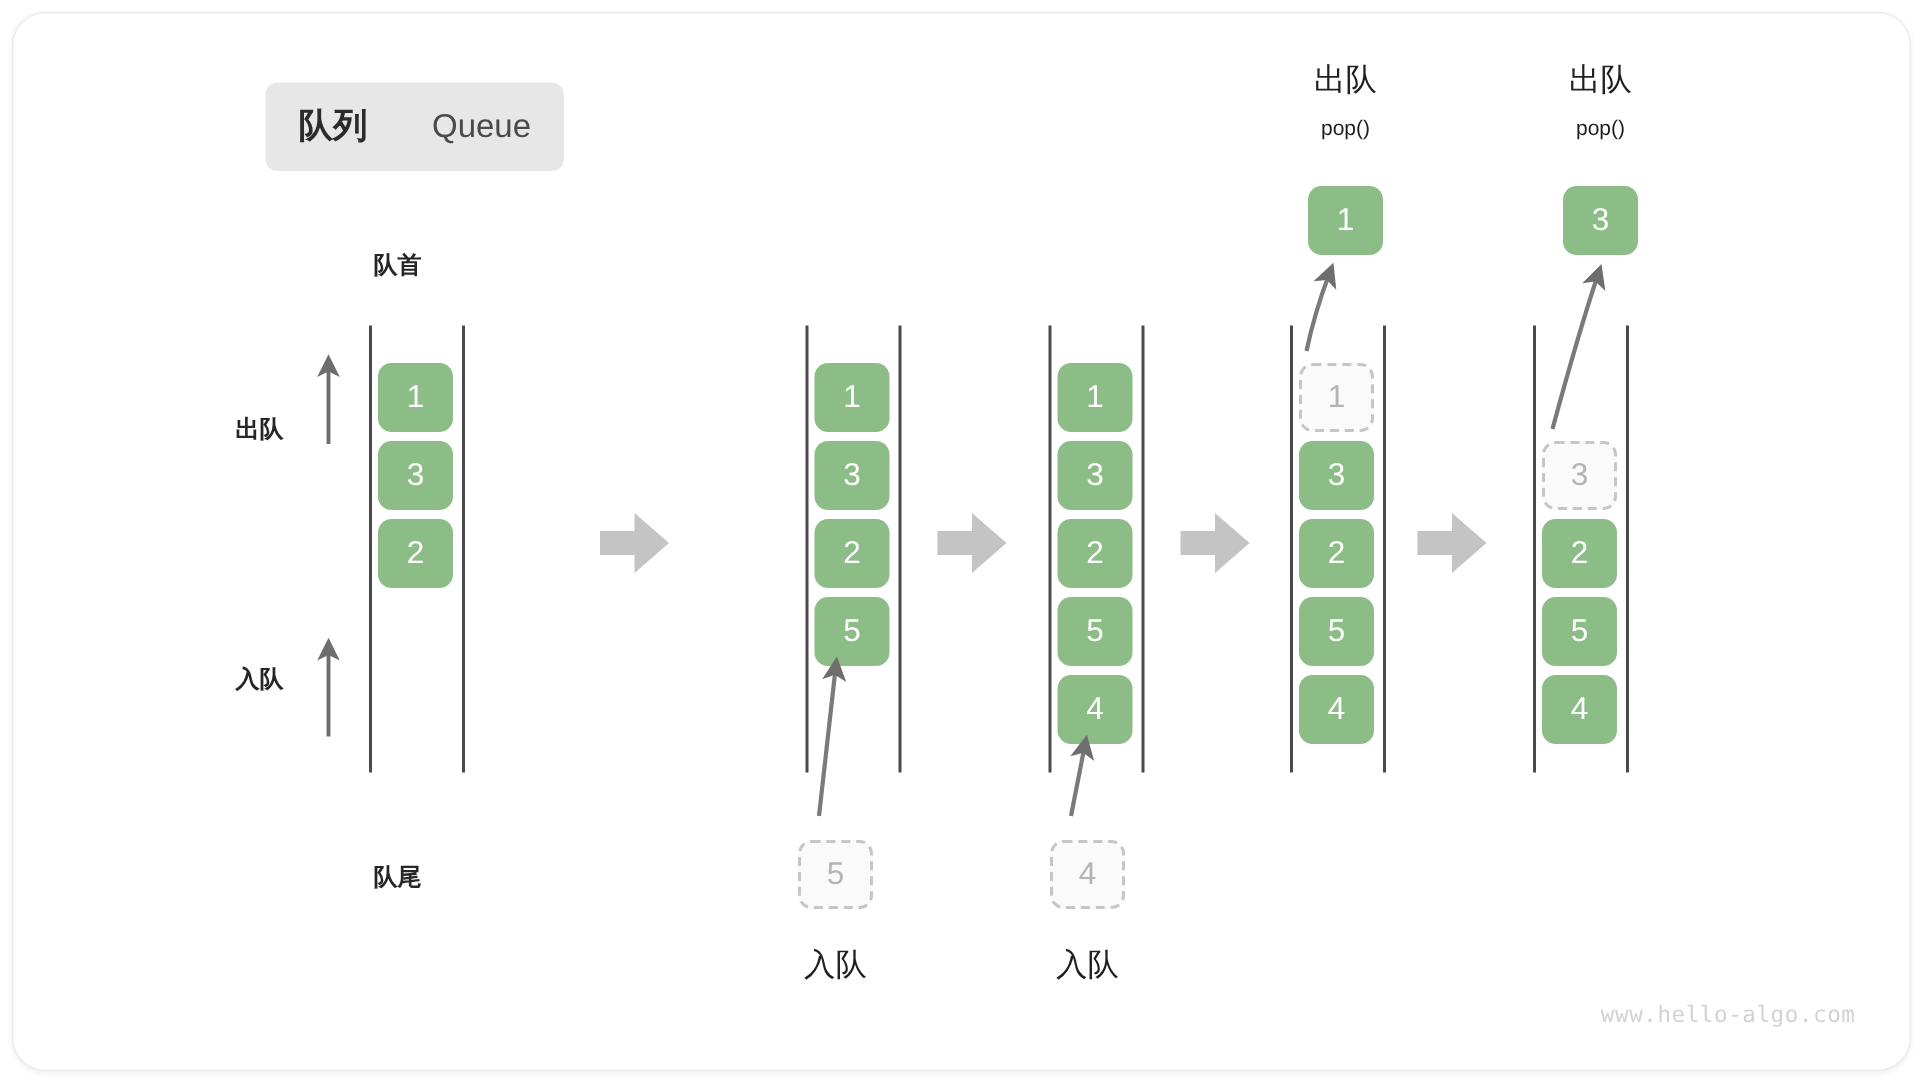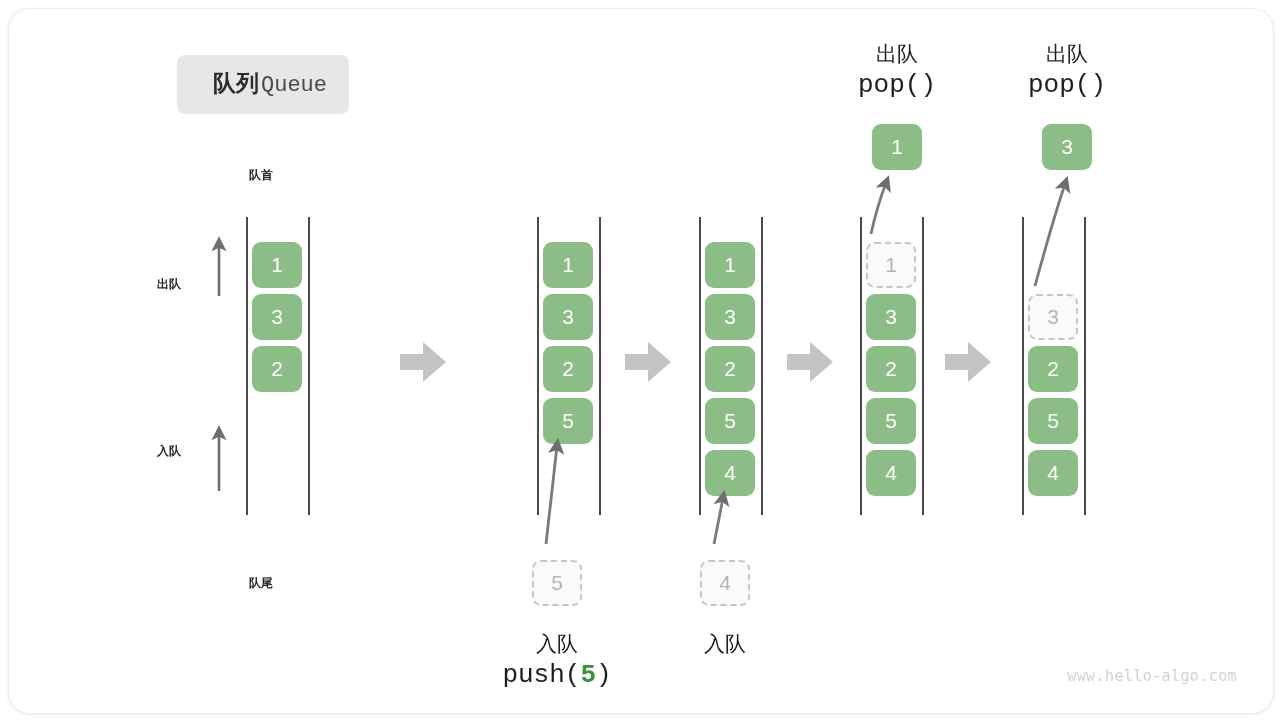--- a/index.html
+++ b/index.html
@@ -9,34 +9,34 @@
     position:absolute; left:8px; top:8px; width:1264px; height:704px;
     background:#ffffff; border:1px solid #ececec; border-radius:22px;
     box-shadow:0 1px 4px rgba(0,0,0,.07);
     overflow:hidden;
   }
 
   
   .title-badge{
     position:absolute; left:168px; top:46px;
     background:#e7e7e7; border-radius:8px;
-    padding:13px 22px 15px 36px;
-    display:flex; align-items:baseline; gap:2px;
+    padding:13px 22px 15px 22px;
+    display:flex; align-items:baseline; gap:24px;
     white-space:nowrap;
   }
   .title-cn{font-size:23px; font-weight:bold; color:#2b2b2b;}
-  .title-en{font-size:22px; color:#4a4a4a; font-family:Liberation Mono, monospace;}
+  .title-en{font-size:22px; color:#4a4a4a; font-family:Liberation Sans, sans-serif;margin-left:19px;}
 
   
   .lbl{position:absolute; color:#262626; white-space:nowrap;}
-  .lbl-bold{font-weight:bold; font-size:12px;}
+  .lbl-bold{font-weight:bold; font-size:16px;}
   .op-label{position:absolute; text-align:center; white-space:nowrap; color:#1f1f1f;}
   .op-cn{font-size:21px; line-height:30px;}
-  .op-code{font-size:26px; line-height:32px;
-           font-family:Liberation Mono, monospace;}
+  .op-code{font-size:14px; line-height:32px;
+           font-family:Liberation Sans, sans-serif;}
   .op-code .num{color:#3f9142; font-weight:bold;}
 
   
   .col{position:absolute;}
   .rail{position:absolute; width:1.6px; background:#4a4a4a;}
   .slot{position:absolute; width:50px; height:46px; border-radius:9px;
         display:flex; align-items:center; justify-content:center;
         font-size:21px;}
   .slot.filled{background:#8cbd86; color:#ffffff;}
   .slot.ghost{background:#fafafa; color:#b4b4b4; border:2px dashed #c6c6c6;
@@ -82,21 +82,20 @@
     <div class="rail" style="left:528px; top:208px; height:298px;"></div>
     <div class="rail" style="left:590px; top:208px; height:298px;"></div>
     <div class="slot filled" style="left:534px; top:233px;">1</div>
     <div class="slot filled" style="left:534px; top:285px;">3</div>
     <div class="slot filled" style="left:534px; top:337px;">2</div>
     <div class="slot filled" style="left:534px; top:389px;">5</div>
   </div>
   <div class="slot ghost" style="left:523px; top:551px;">5</div>
   <div class="op-label" style="left:448px; top:620px; width:200px;">
     <div class="op-cn">入队</div>
-    <div class="op-code"><span>push(</span><span class="num">5</span><span>)</span></div>
   </div>
 
   <div class="col">
     <div class="rail" style="left:690px; top:208px; height:298px;"></div>
     <div class="rail" style="left:752px; top:208px; height:298px;"></div>
     <div class="slot filled" style="left:696px; top:233px;">1</div>
     <div class="slot filled" style="left:696px; top:285px;">3</div>
     <div class="slot filled" style="left:696px; top:337px;">2</div>
     <div class="slot filled" style="left:696px; top:389px;">5</div>
     <div class="slot filled" style="left:696px; top:441px;">4</div>

